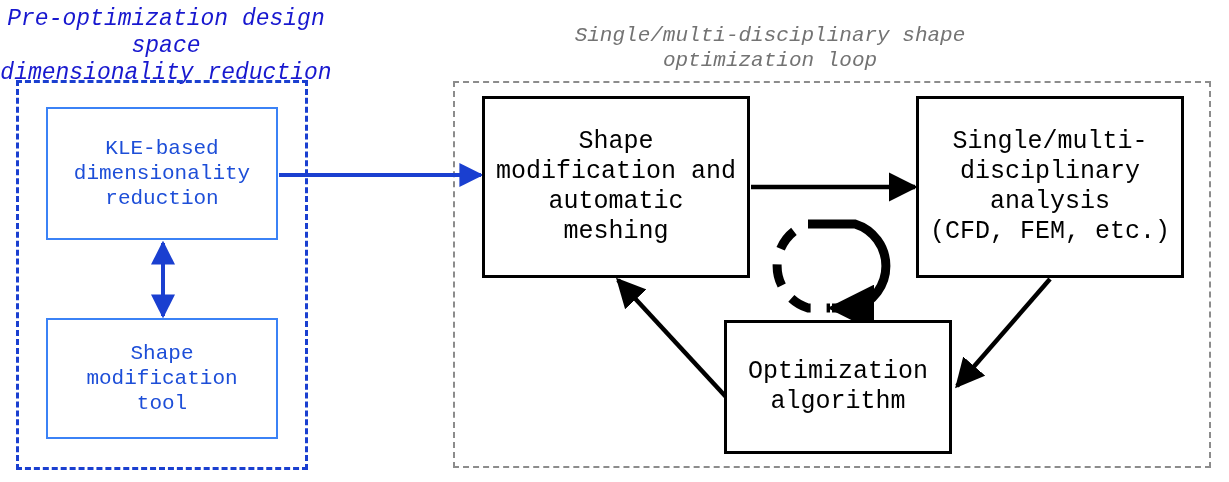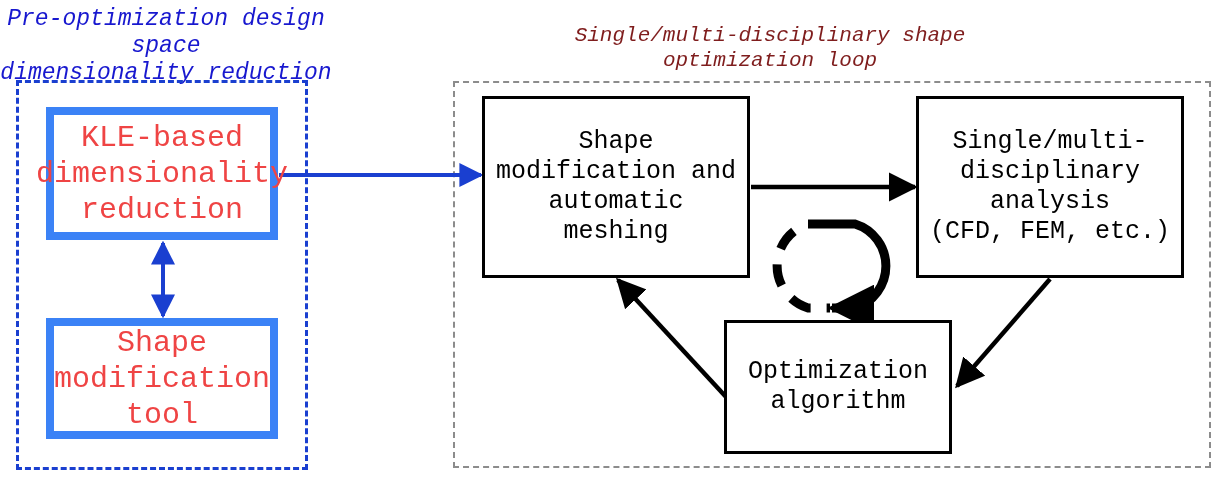--- a/index.html
+++ b/index.html
@@ -26,21 +26,21 @@
     left: -4px;
     top: 6px;
     width: 340px;
     color: #1818cf;
     font-size: 23px;
   }
   #caption-right {
     left: 530px;
     top: 24px;
     width: 480px;
-    color: #7f1d1d;
+    color: #737373;
     font-size: 21px;
   }
   .dashed-container {
     position: absolute;
     box-sizing: border-box;
     background: transparent;
   }
   #left-group-boundary {
     left: 16px;
     top: 80px;
@@ -60,23 +60,23 @@
     box-sizing: border-box;
     display: flex;
     align-items: center;
     justify-content: center;
     text-align: center;
     background: #ffffff;
     white-space: pre-line;
     line-height: 1.2;
   }
   .node-blue {
-    border: 8px solid #3b82f6;
-    color: #ef4444;
-    font-size: 30px;
+    border: 2px solid #3b82f6;
+    color: #1d4ed8;
+    font-size: 21px;
   }
   .node-black {
     border: 3px solid #000000;
     color: #000000;
     font-size: 25px;
   }
   #node-kle {
     left: 46px;
     top: 107px;
     width: 232px;

